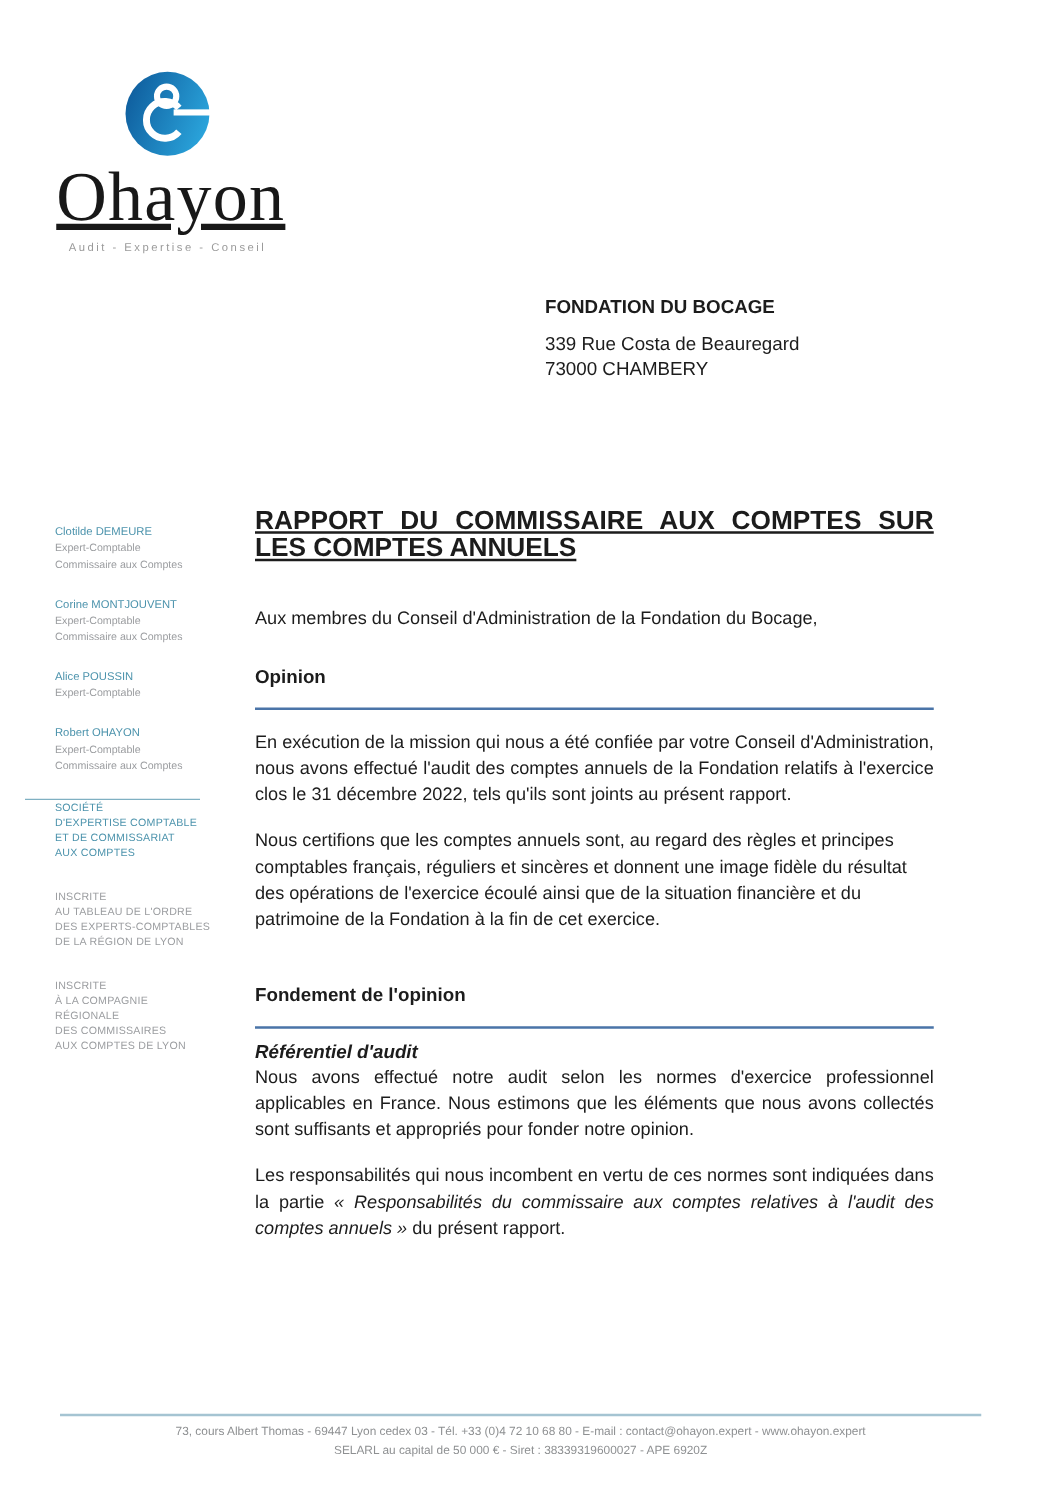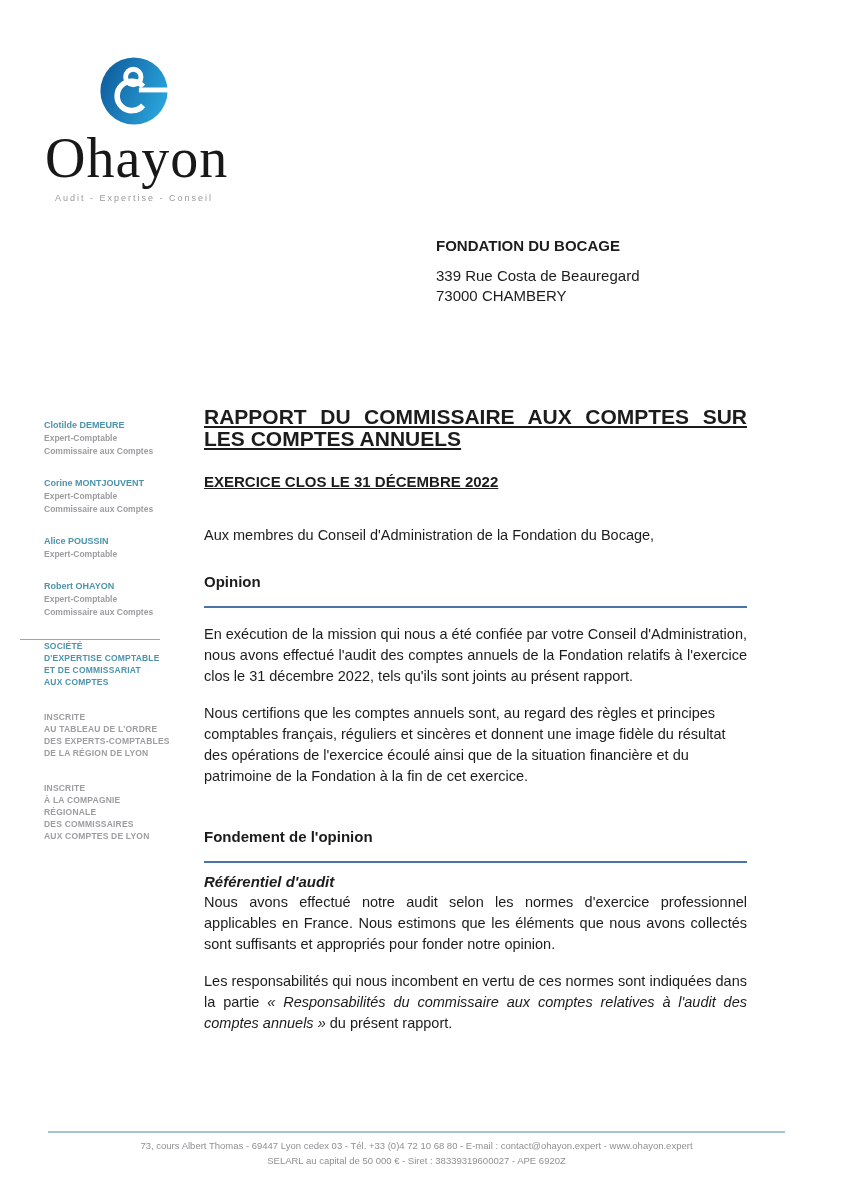--- a/index.html
+++ b/index.html
@@ -7,33 +7,33 @@
     position:relative; width:848px; height:1200px; margin:0 auto;
     background:#ffffff; overflow:hidden;
     font-family:"Liberation Sans", sans-serif; color:#1c1c1c;
   }
 
   
   .logo { position:absolute; left:45px; top:56px; width:178px; text-align:center; }
   .logo-icon { display:block; margin:0 auto; }
   .brand {
     font-family:"Liberation Serif", serif; font-size:56px; line-height:1.0;
-    color:#181818; margin-top:4px; letter-spacing:1px;
+    color:#181818; margin-top:4px; letter-spacing:1px;text-decoration:underline;
   }
   .tagline {
     margin-top:7px; font-size:9px; letter-spacing:2px; color:#9a9a9a;
   }
 
   
   .recipient { position:absolute; left:405px; top:237px; font-size:15px;margin-left:31px; }
   .recipient-name { font-weight:bold; margin-bottom:12px; }
   .recipient-addr { line-height:20px; }
 
   
-  .sidebar { position:absolute; left:44px; top:419px; width:152px; font-size:8.5px; line-height:13px;font-weight:bold; }
+  .sidebar { position:absolute; left:44px; top:419px; width:152px; font-size:8.5px; line-height:13px; }
   .person { margin-bottom:19px; }
   .person-name { color:#4c93ac; font-size:9px; }
   .person-role { color:#9b9da0; }
   .sidebar-rule { border:none; border-top:1.5px solid #7fb0c2; width:140px; margin:20px 0 0 -24px; }
   .firm-block { color:#4c93ac; line-height:12px; letter-spacing:0.2px; }
   .reg-block { margin-top:23px; color:#9b9da0; line-height:12px; letter-spacing:0.2px; }
 
   
   .main { position:absolute; left:204px; top:406px; width:543px; font-size:14.5px; }
   .doc-title {
@@ -130,21 +130,20 @@
       <div>INSCRITE</div>
       <div>À LA COMPAGNIE</div>
       <div>RÉGIONALE</div>
       <div>DES COMMISSAIRES</div>
       <div>AUX COMPTES DE LYON</div>
     </div>
   </div>
 
   <div class="main">
     <p class="doc-title">RAPPORT DU COMMISSAIRE AUX COMPTES SUR LES COMPTES ANNUELS</p>
-    <p class="doc-subtitle">EXERCICE CLOS LE 31 DÉCEMBRE 2022</p>
 
     <div class="salutation">Aux membres du Conseil d'Administration de la Fondation du Bocage,</div>
 
     <div class="section-heading">Opinion</div>
     <p class="para just">En exécution de la mission qui nous a été confiée par votre Conseil d'Administration, nous avons effectué l'audit des comptes annuels de la Fondation relatifs à l'exercice clos le 31 décembre 2022, tels qu'ils sont joints au présent rapport.</p>
     <p class="para left">Nous certifions que les comptes annuels sont, au regard des règles et principes comptables français, réguliers et sincères et donnent une image fidèle du résultat des opérations de l'exercice écoulé ainsi que de la situation financière et du patrimoine de la Fondation à la fin de cet exercice.</p>
 
     <div class="section-heading heading-gap">Fondement de l'opinion</div>
     <div class="subheading-italic">Référentiel d'audit</div>
     <p class="para just para-tight">Nous avons effectué notre audit selon les normes d'exercice professionnel applicables en France. Nous estimons que les éléments que nous avons collectés sont suffisants et appropriés pour fonder notre opinion.</p>

